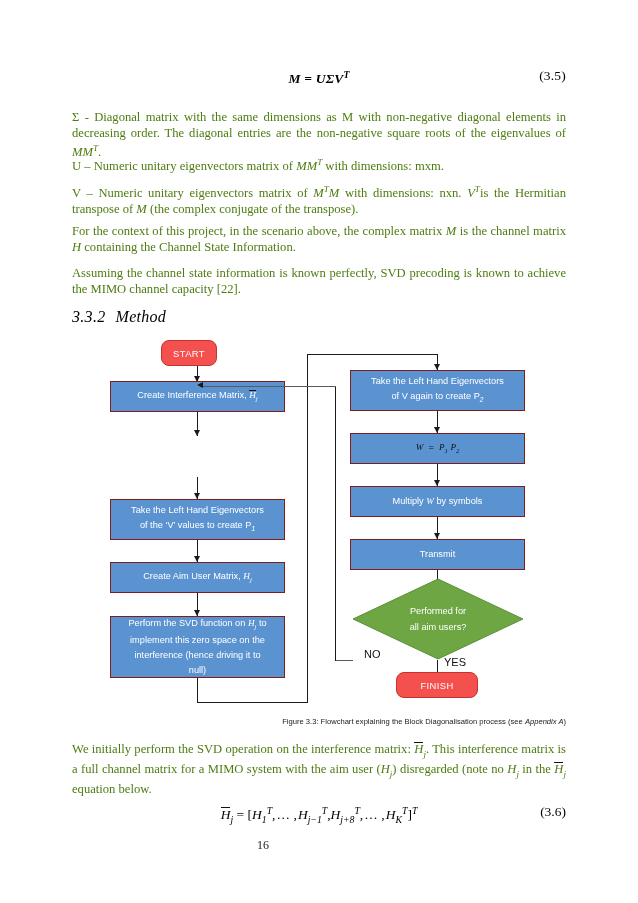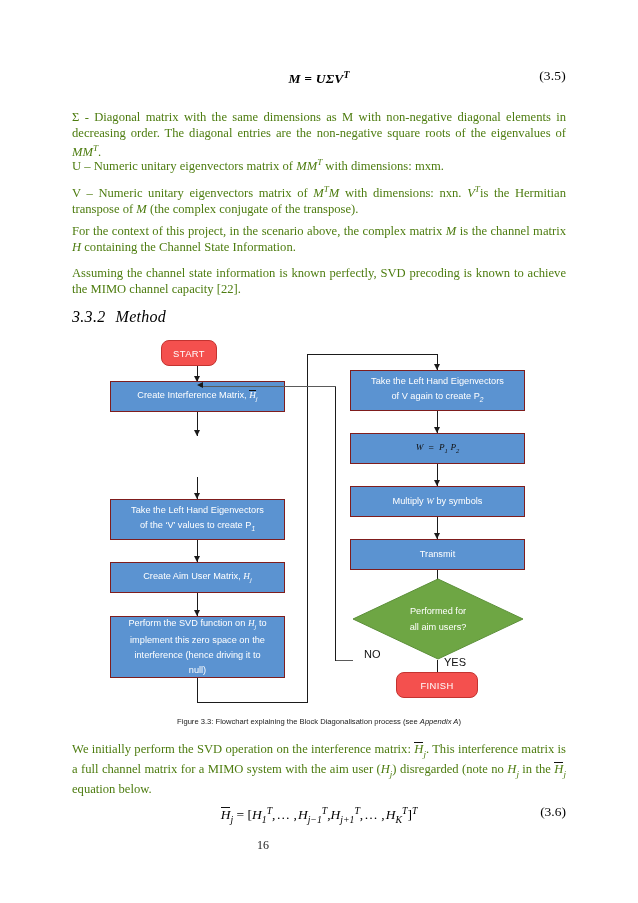--- a/index.html
+++ b/index.html
@@ -65,21 +65,21 @@
     font-size: 16px;
     font-weight: normal;
     letter-spacing: .3px;
   }
   .heading .num { margin-right: 10px; }
 
   .caption {
     position: absolute;
     left: 72px;
     width: 494px;
-    text-align: center;
+    text-align: right;
     font-family: "Liberation Sans", sans-serif;
     font-size: 7.6px;
     color: #1a1a1a;
   }
   .pagenum {
     position: absolute;
     left: 0;
     width: 526px;
     text-align: center;
     font-size: 12px;
@@ -315,20 +315,20 @@
   </div>
 
   <div class="para" style="top:742px;">
     We initially perform the SVD operation on the interference matrix: <span class="mi"><span class="ovl">H</span><sub class="t">j</sub></span>. This interference matrix is a full
     channel matrix for a MIMO system with the aim user (<span class="mi">H<sub class="t">j</sub></span>) disregarded (note no <span class="mi">H<sub class="t">j</sub></span> in the <span class="mi"><span class="ovl">H</span><sub class="t">j</sub></span> equation
     below.
   </div>
 
   <div class="eq-row" style="top:804px; text-align:center;">
     <span>
-      <span class="mi"><span class="ovl">H</span><sub class="t">j</sub></span> = [<span class="mi">H<sub class="t">1</sub><sup class="t">T</sup></span>, … , <span class="mi">H<sub class="t">j−1</sub><sup class="t">T</sup></span>,<span class="mi">H<sub class="t">j+1</sub><sup class="t">T</sup></span>, … , <span class="mi">H<sub class="t">K</sub><sup class="t">T</sup></span>]<sup class="t">T</sup>
+      <span class="mi"><span class="ovl">H</span><sub class="t">j</sub></span> = [<span class="mi">H<sub class="t">1</sub><sup class="t">T</sup></span>, … , <span class="mi">H<sub class="t">j−1</sub><sup class="t">T</sup></span>,<span class="mi">H<sub class="t">j+8</sub><sup class="t">T</sup></span>, … , <span class="mi">H<sub class="t">K</sub><sup class="t">T</sup></span>]<sup class="t">T</sup>
     </span>
     <span class="eq-num">(3.6)</span>
   </div>
 
   <div class="pagenum" style="top:838px;">16</div>
 
 </div>
 
 </body></html>

